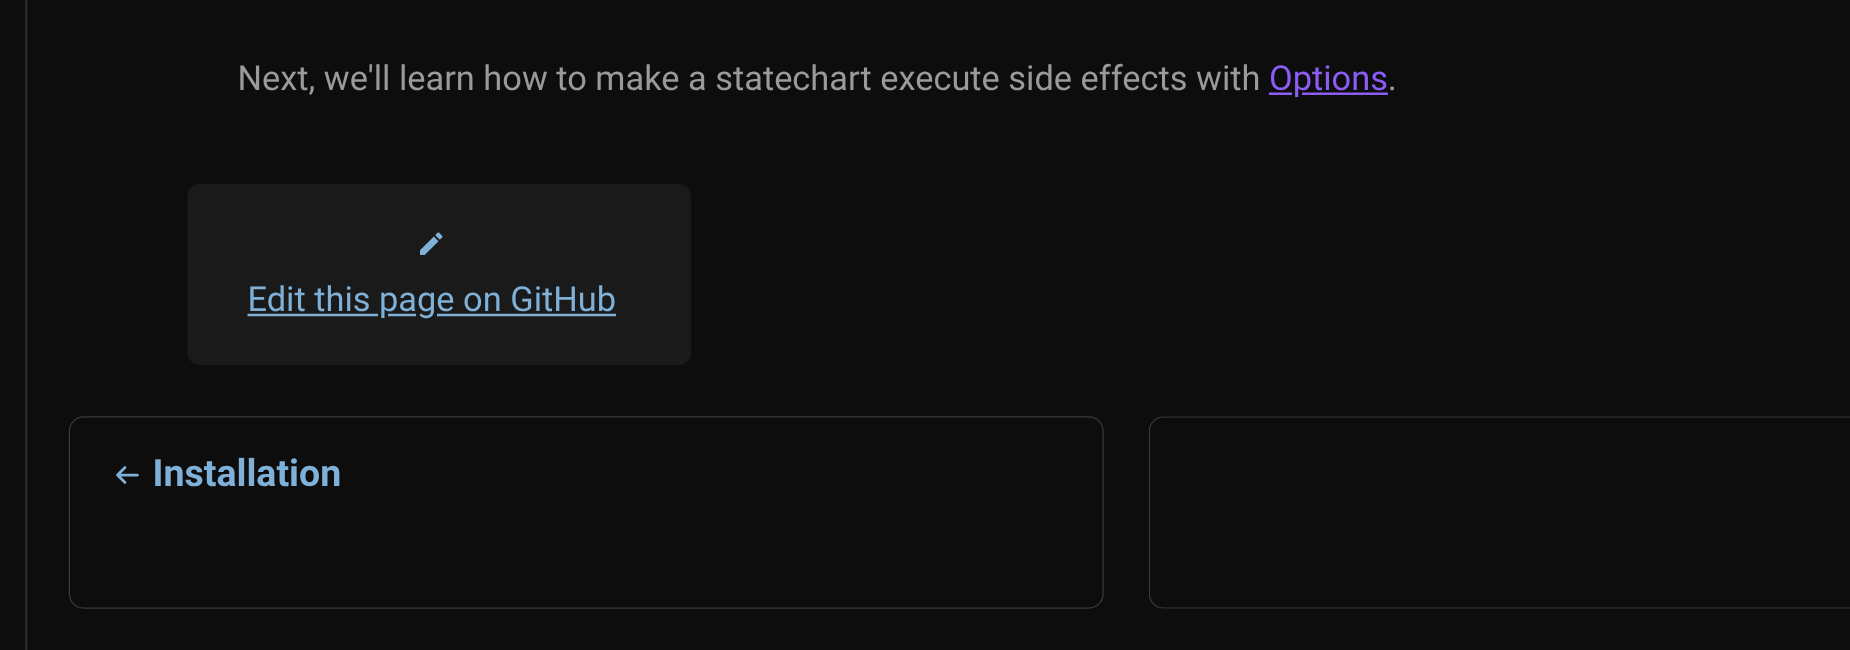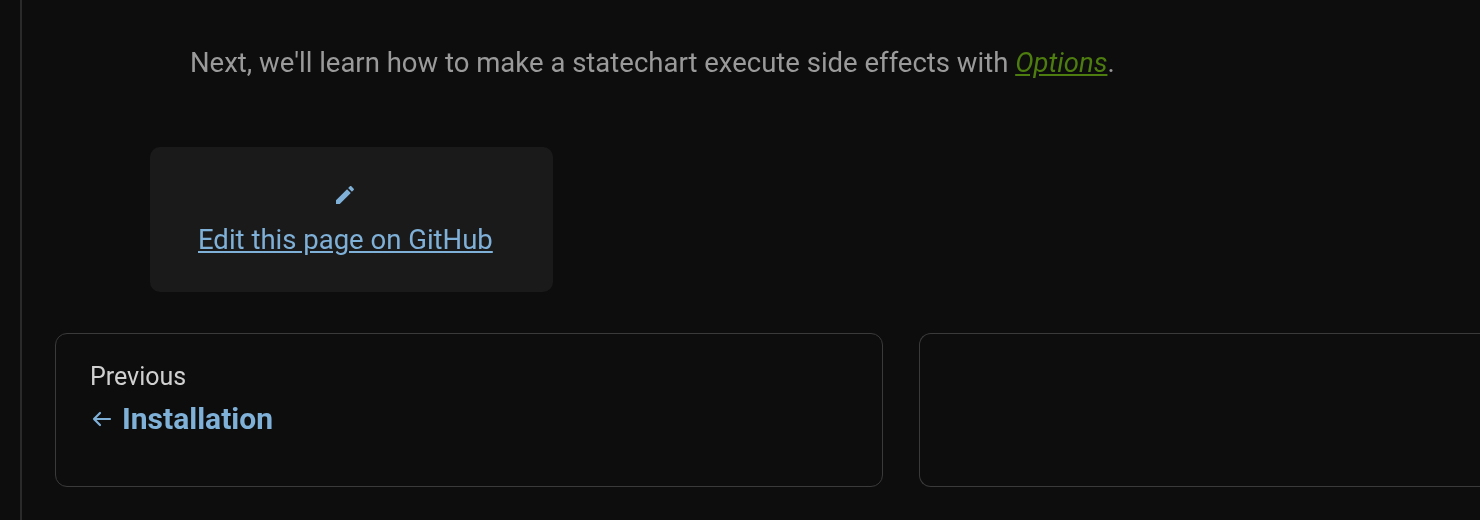--- a/index.html
+++ b/index.html
@@ -28,24 +28,23 @@
       left: 190px;
       top: 42px;
       right: 0;
     }
     .intro-text {
       color: #9a9a9a;
       font-size: 27.5px;
       line-height: 1.5;
     }
     .intro-link {
-      color: #4d7c0f;
+      color: #8b5cf6;
       text-decoration: underline;
       cursor: pointer;
-      font-style: italic;
     }
     .edit-callout {
       position: absolute;
       left: 150px;
       top: 147px;
       background-color: #1a1a1a;
       border-radius: 10px;
       padding: 36px 60px 36px 48px;
       display: flex;
       align-items: center;
@@ -126,21 +125,20 @@
   <span class="edit-icon">
     <svg width="24" height="24" viewBox="0 0 24 24" fill="none">
       <path d="M3 17.25V21h3.75L17.81 9.94l-3.75-3.75L3 17.25zM20.71 7.04c.39-.39.39-1.02 0-1.41l-2.34-2.34c-.39-.39-1.02-.39-1.41 0l-1.83 1.83 3.75 3.75 1.83-1.83z" fill="#7fb0d8"></path>
     </svg>
   </span>
   <a class="edit-link">Edit this page on GitHub</a>
 </div>
 
 <div class="nav-row">
   <div class="nav-card">
-    <div class="nav-label">Previous</div>
     <div class="nav-title-row">
       <span class="nav-arrow">
         <svg width="24" height="24" viewBox="0 0 24 24" fill="none">
           <path d="M20 12H4M4 12L10 6M4 12L10 18" stroke="#7fb0d8" stroke-width="2.2" stroke-linecap="round" stroke-linejoin="round"></path>
         </svg>
       </span>
       <span class="nav-title">Installation</span>
     </div>
   </div>
   <div class="nav-card-right"></div>

